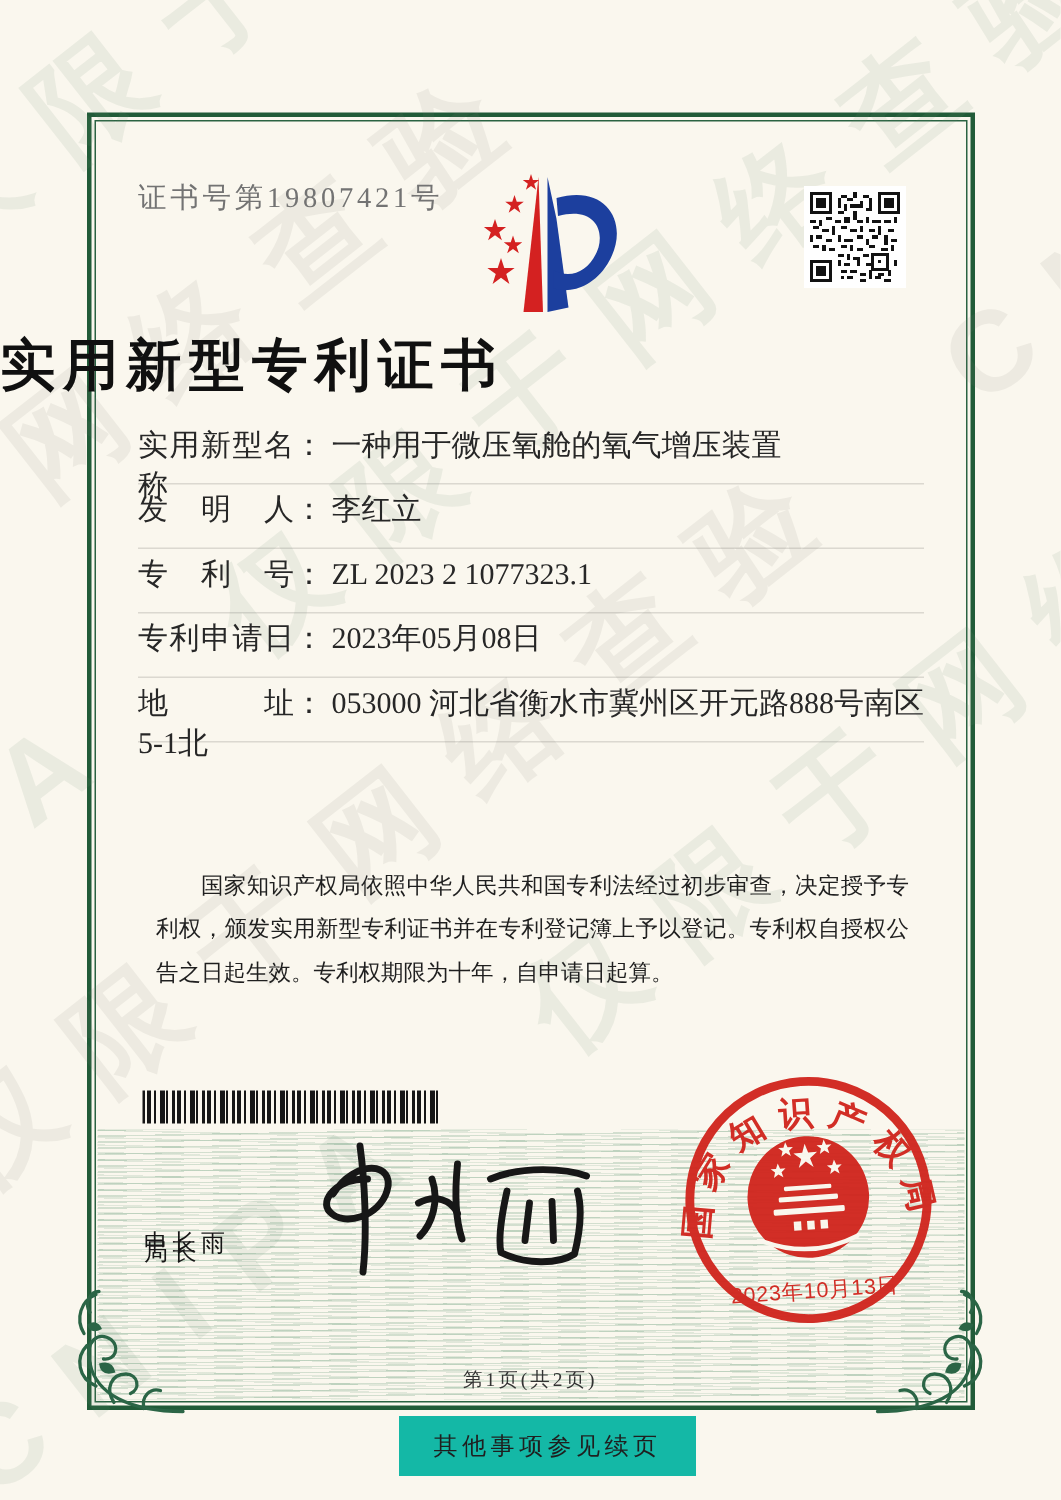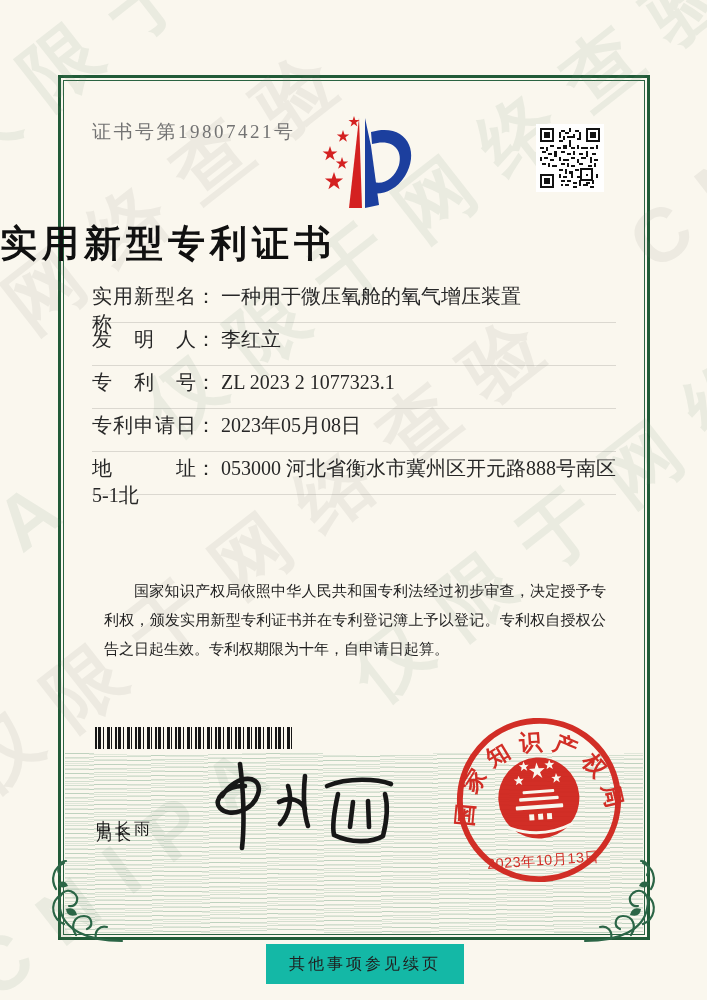--- a/index.html
+++ b/index.html
@@ -235,15 +235,16 @@
       <rect x="88" y="104" width="5" height="6"></rect>
       <rect x="97" y="104" width="5" height="6"></rect>
     </g>
     <path d="M58 116 Q 90 130 122 116" fill="none" stroke="#faf7ee" stroke-width="3"></path>
     <text font-family="Liberation Serif, DejaVu Serif, serif" font-size="23" font-weight="bold" fill="#d0241c" letter-spacing="9">
       <textPath href="#sealArc" startOffset="50%" text-anchor="middle">国家知识产权局</textPath>
     </text>
     <text x="90" y="156" text-anchor="middle" font-family="Liberation Sans, DejaVu Sans, sans-serif" font-size="14.5" fill="#d0241c" letter-spacing="0.5">2023年10月13日</text>
   </svg>
 
+  <div class="page-num">第1页(共2页)</div>
   <div class="cont-box">其他事项参见续页</div>
 
 </div>
 
 </body></html>

